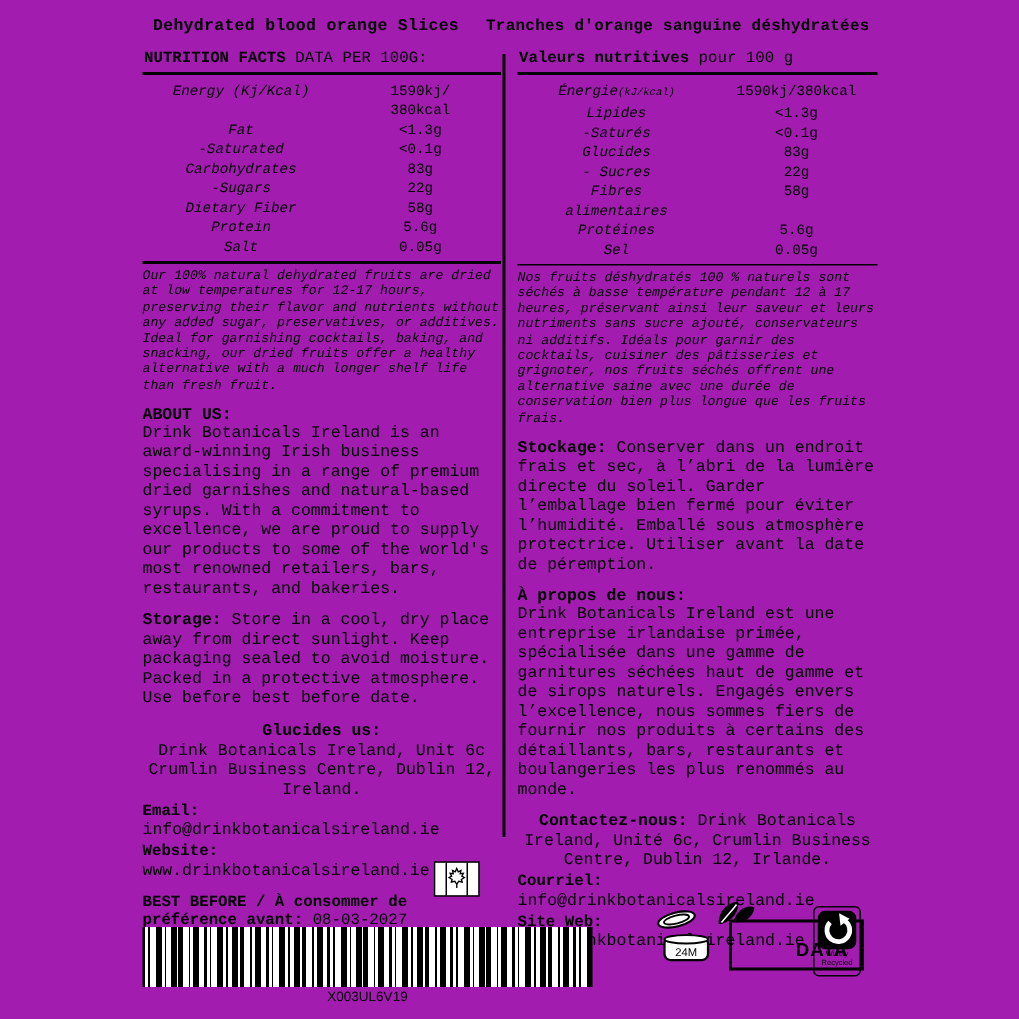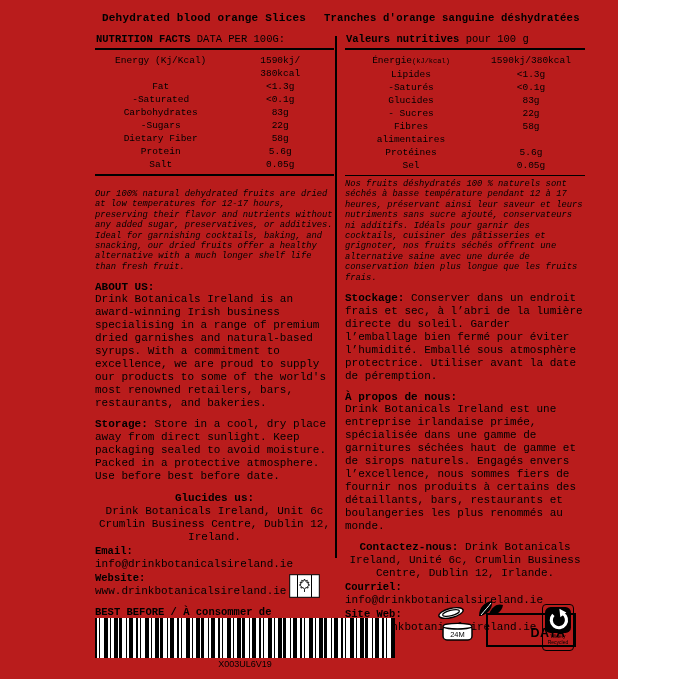--- a/index.html
+++ b/index.html
@@ -1,33 +1,33 @@
 <!DOCTYPE html>
 <html><head>
 <meta charset="utf-8">
 <style>
   html,body{margin:0;padding:0;background:#fff;}
-  .page{position:relative;width:618px;height:679px;background:#b91c1c;color:#000;
+  .page{position:relative;width:679px;height:679px;background:#a21caf;color:#000;
         font-family:"Liberation Mono","DejaVu Sans Mono",monospace;overflow:hidden;}
   .col{position:absolute;top:12px;}
   .col-left{left:95px;width:239px;}
   .col-right{left:345px;width:240px;}
   .divider{position:absolute;left:335px;top:36px;width:2px;height:522px;background:#000;}
   .title{font-weight:bold;font-size:11px;white-space:nowrap;letter-spacing:.2px;}
   .col-left .title{margin-left:7px;}
   .col-right .title{margin-left:-21px;font-size:10.6px;}
   .nf-head{font-size:10.5px;margin:9px 0 3px 1px;white-space:nowrap;}
   .nf-head .b{font-weight:bold;}
   .nf-table{border-top:2.5px solid #000;border-bottom:2.5px solid #000;padding:4px 0 3px 0;}
   .nf-table.thinbottom{border-bottom:1.5px solid #000;}
   .nf-row{display:flex;font-size:9.5px;line-height:13px;}
-  .nf-label{width:55%;text-align:center;white-space:pre-line;}
+  .nf-label{width:55%;text-align:center;white-space:pre-line;font-style:italic;}
   .nf-value{width:45%;text-align:center;white-space:pre-line;}
   .energy-sub{font-size:7px;}
-  .intro{font-style:italic;font-size:8.8px;line-height:10.4px;margin-top:13px;}
+  .intro{font-style:italic;font-size:8.8px;line-height:10.4px;margin-top:3px;}
   .col-right .intro{margin-top:3px;}
   .body{font-size:11px;line-height:12.9px;}
   .sec{margin-top:9px;}
   .b{font-weight:bold;}
   .center{text-align:center;}
   .head-line{font-weight:bold;font-size:11px;}
   .kv-head{font-weight:bold;font-size:10.5px;margin-top:1px;line-height:13px;}
   .kv-val{font-size:11px;line-height:13px;}
   .meta{margin-top:8px;font-size:10.5px;line-height:12.6px;width:215px;}
   .meta .lbl{font-weight:bold;}

